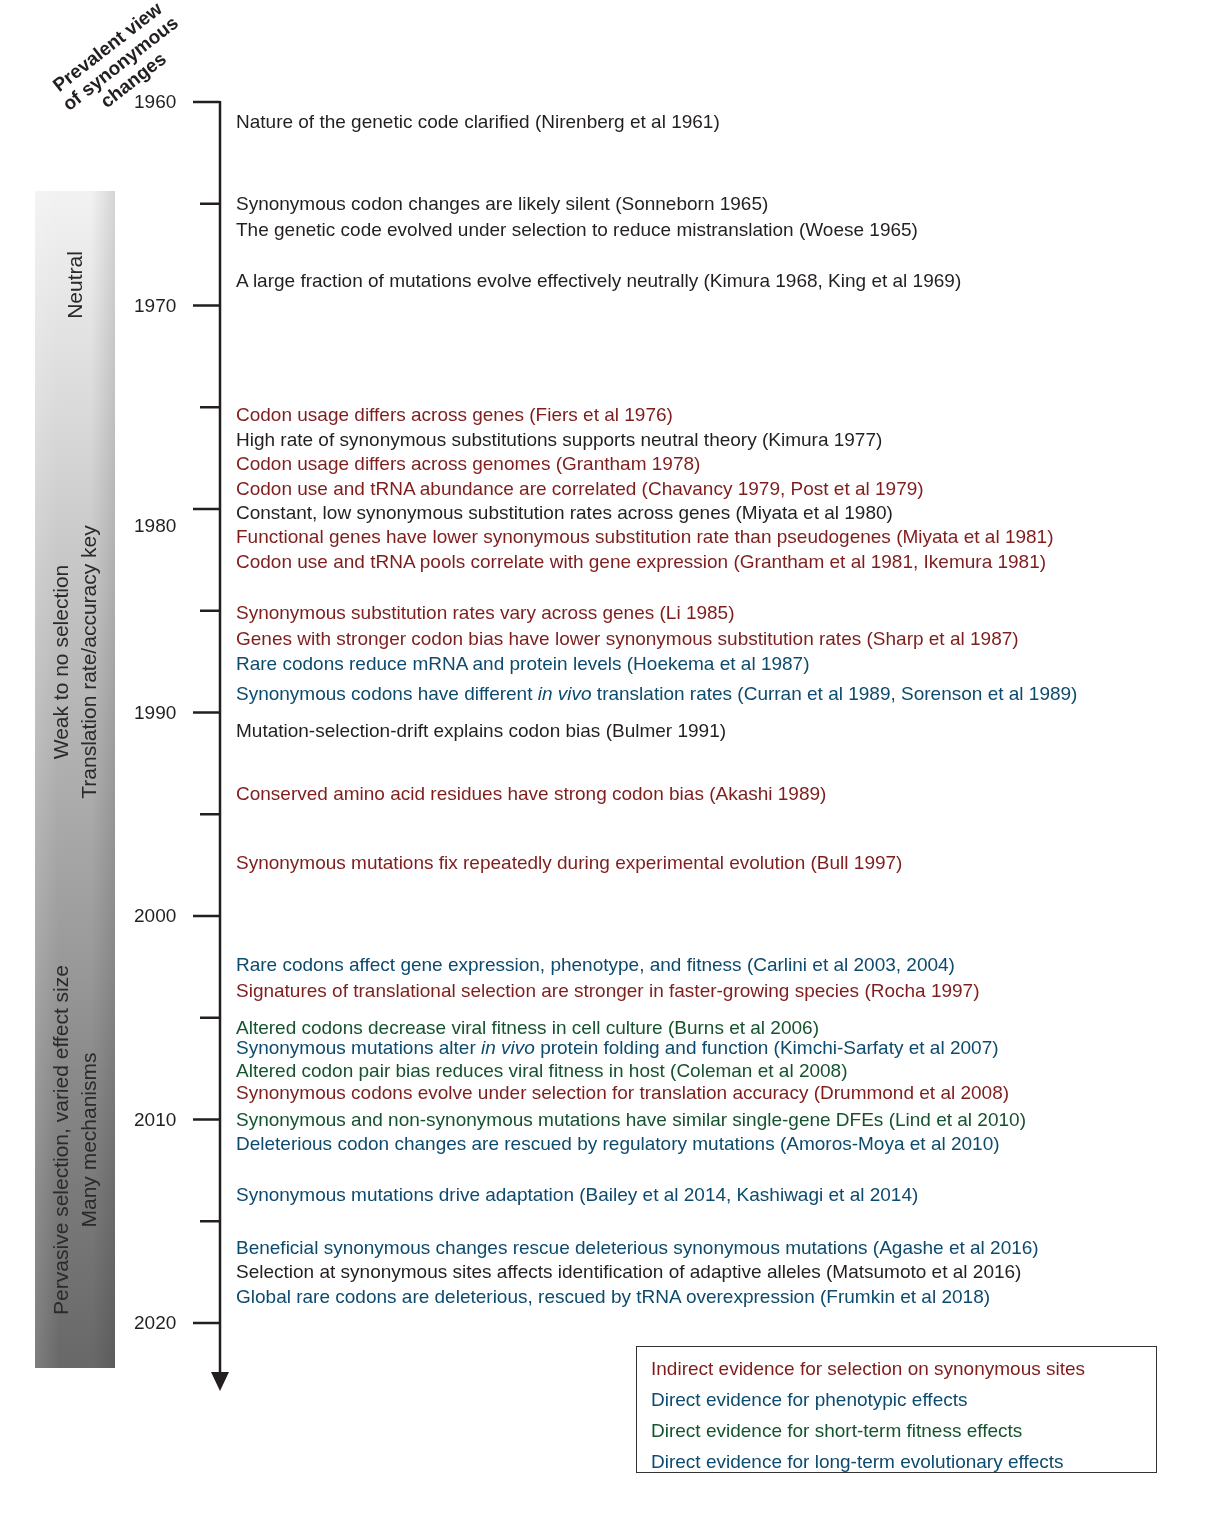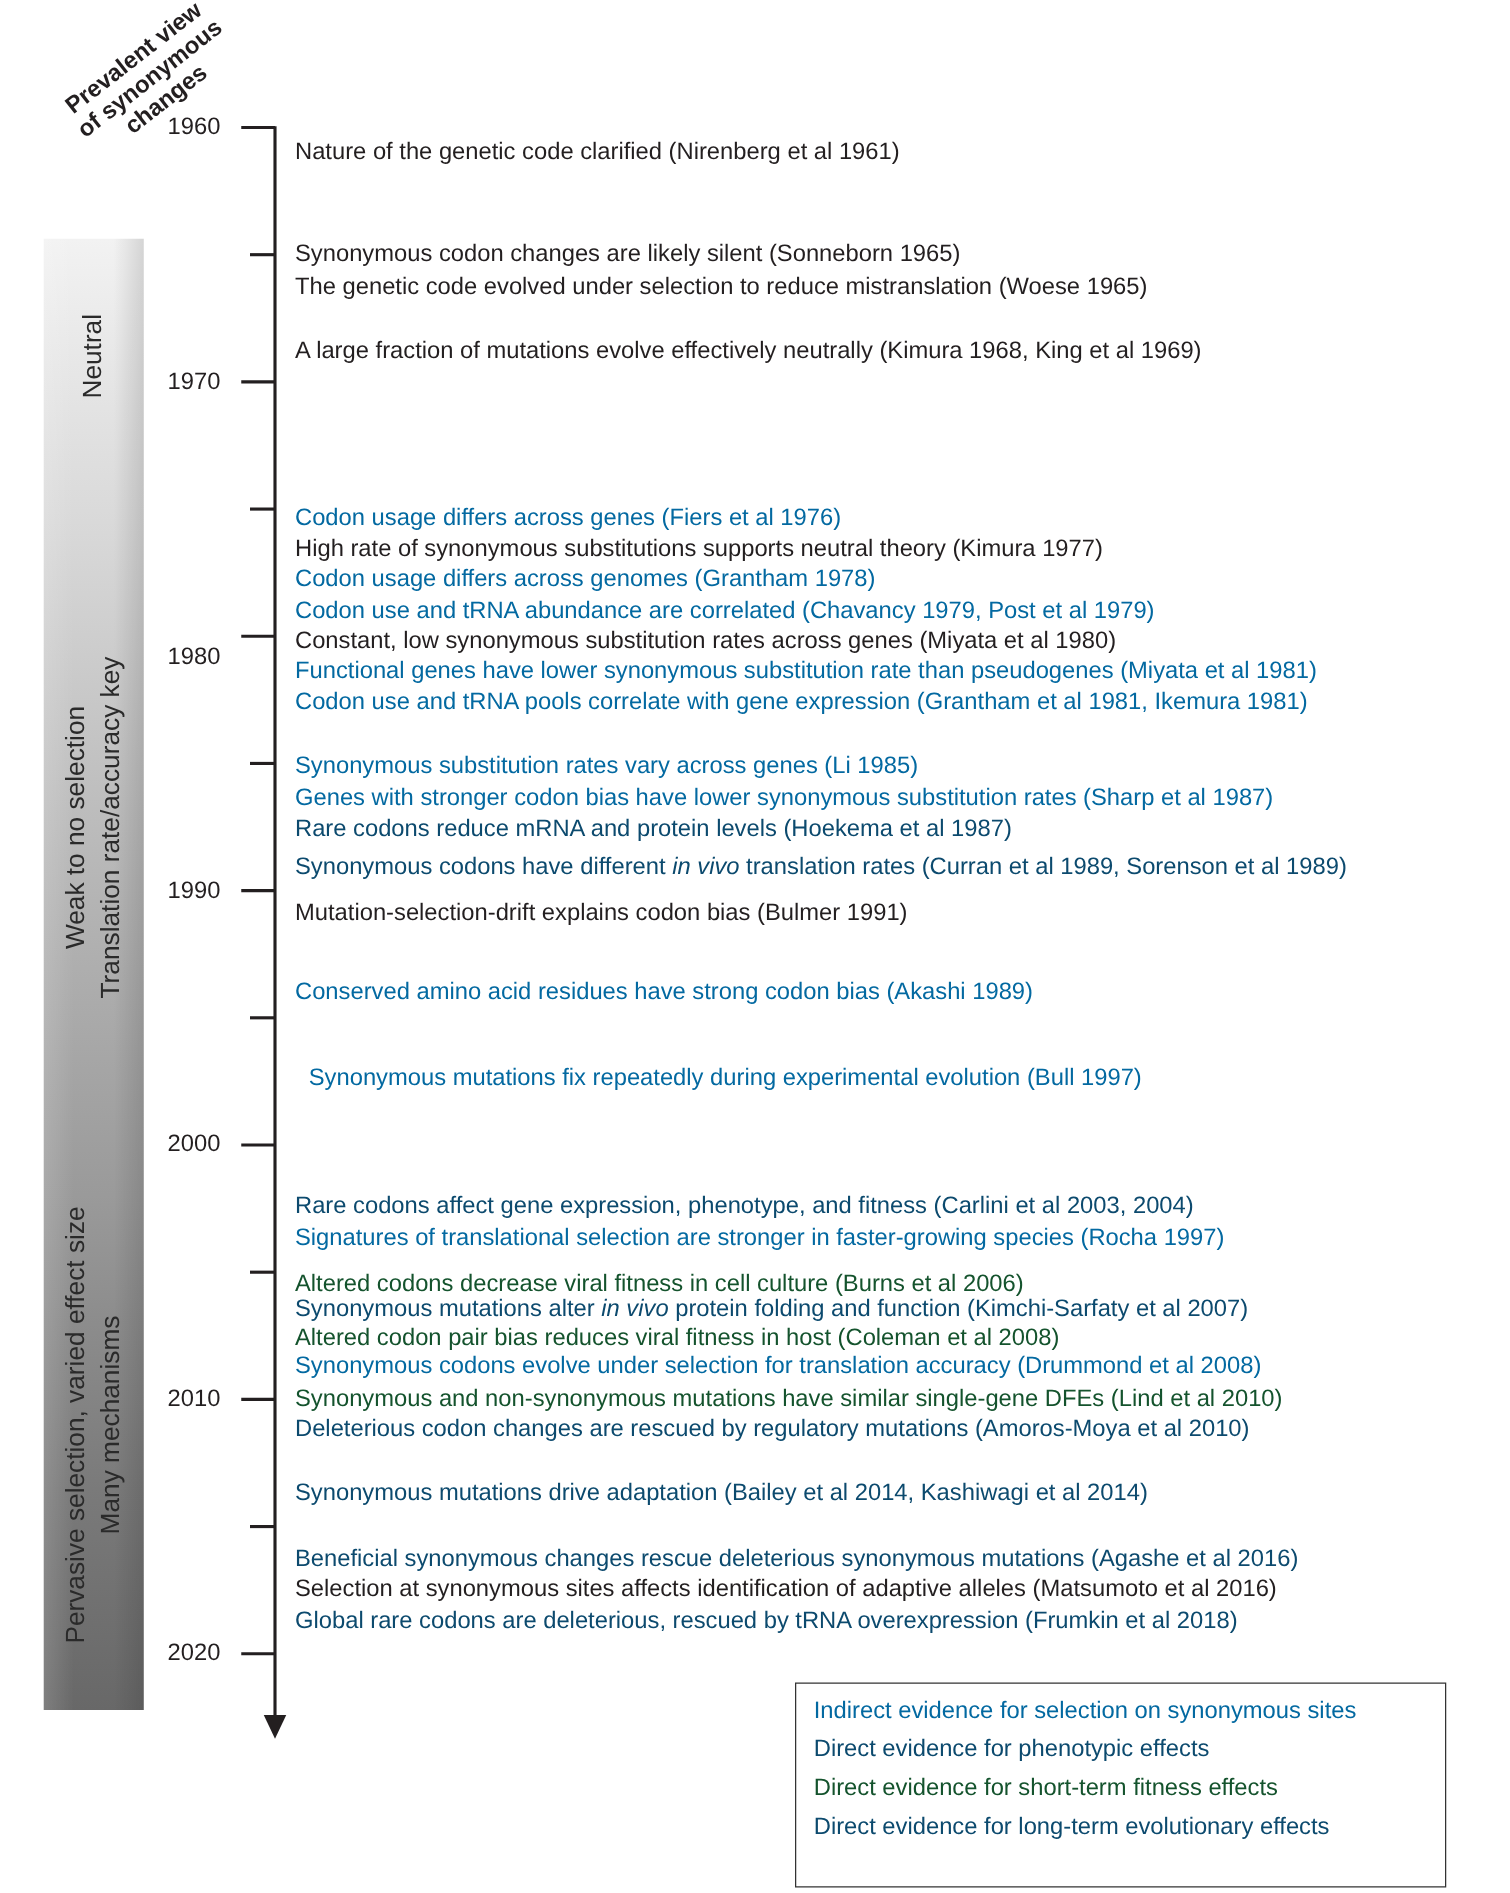--- a/index.html
+++ b/index.html
@@ -10,26 +10,26 @@
                font-size: 19px; font-weight: bold; line-height: 21px; text-align: center; color: #231f20; }
   .era-bar { position: absolute; left: 35px; top: 191px; width: 80px; height: 1177px;
              background: linear-gradient(to bottom, #f2f2f2 0%, #d8d8d8 20%, #b4b4b4 45%, #9a9a9a 65%, #7a7a7a 85%, #686868 100%); }
   .era-bar::after { content: ""; position: absolute; inset: 0;
              background: linear-gradient(to right, rgba(255,255,255,0.15), rgba(255,255,255,0) 30%, rgba(0,0,0,0) 70%, rgba(0,0,0,0.12)); }
   .era-label { position: absolute; left: 75px; transform: translate(-50%, -50%) rotate(-90deg);
                white-space: nowrap; font-size: 21px; line-height: 28px; text-align: center; color: #2a2a2a; z-index: 2; }
   .axis-svg { position: absolute; left: 0; top: 0; }
   .year-label { position: absolute; left: 134px; font-size: 19px; color: #231f20; transform: translateY(-50%); }
   .event { position: absolute; left: 236px; font-size: 19px; white-space: nowrap; line-height: 22px; }
-  .c-indirect { color: #0369a1; }
+  .c-indirect { color: #7f1d1d; }
   .c-phenotypic { color: #0c4a6e; }
   .c-shortterm { color: #14532d; }
   .c-longterm { color: #0c4a6e; }
   .c-neutral { color: #231f20; }
-  .legend { position: absolute; left: 636px; top: 1346px; width: 521px; height: 164px;
+  .legend { position: absolute; left: 636px; top: 1346px; width: 521px; height: 127px;
             border: 1.5px solid #333; box-sizing: border-box; padding-top: 6px; }
   .legend-item { font-size: 19px; line-height: 31px; padding-left: 14px; white-space: nowrap; }
   i { font-style: italic; }
 </style>
 </head>
 <body>
 
 <div class="col-title">
   <div>Prevalent view</div>
   <div>of synonymous</div>
@@ -87,21 +87,21 @@
     <div class="event c-indirect" style="top: 477.65px;">Codon use and tRNA abundance are correlated (Chavancy 1979, Post et al 1979)</div>
     <div class="event c-neutral" style="top: 502.07px;">Constant, low synonymous substitution rates across genes (Miyata et al 1980)</div>
     <div class="event c-indirect" style="top: 526.49px;">Functional genes have lower synonymous substitution rate than pseudogenes (Miyata et al 1981)</div>
     <div class="event c-indirect" style="top: 550.91px;">Codon use and tRNA pools correlate with gene expression (Grantham et al 1981, Ikemura 1981)</div>
     <div class="event c-indirect" style="top: 601.785px;">Synonymous substitution rates vary across genes (Li 1985)</div>
     <div class="event c-indirect" style="top: 628.24px;">Genes with stronger codon bias have lower synonymous substitution rates (Sharp et al 1987)</div>
     <div class="event c-phenotypic" style="top: 652.66px;">Rare codons reduce mRNA and protein levels (Hoekema et al 1987)</div>
     <div class="event c-phenotypic" style="top: 683.185px;"><span>Synonymous codons have different </span><i>in vivo</i><span> translation rates (Curran et al 1989, Sorenson et al 1989)</span></div>
     <div class="event c-neutral" style="top: 719.815px;">Mutation-selection-drift explains codon bias (Bulmer 1991)</div>
     <div class="event c-indirect" style="top: 782.9px;">Conserved amino acid residues have strong codon bias (Akashi 1989)</div>
-    <div class="event c-indirect" style="top: 852.09px; margin-left: 11px;">Synonymous mutations fix repeatedly during experimental evolution (Bull 1997)</div>
+    <div class="event c-indirect" style="top: 852.09px;">Synonymous mutations fix repeatedly during experimental evolution (Bull 1997)</div>
     <div class="event c-phenotypic" style="top: 953.84px;">Rare codons affect gene expression, phenotype, and fitness (Carlini et al 2003, 2004)</div>
     <div class="event c-indirect" style="top: 980.295px;">Signatures of translational selection are stronger in faster-growing species (Rocha 1997)</div>
     <div class="event c-shortterm" style="top: 1016.92px;">Altered codons decrease viral fitness in cell culture (Burns et al 2006)</div>
     <div class="event c-phenotypic" style="top: 1037.28px;"><span>Synonymous mutations alter </span><i>in vivo</i><span> protein folding and function (Kimchi-Sarfaty et al 2007)</span></div>
     <div class="event c-shortterm" style="top: 1059.66px;">Altered codon pair bias reduces viral fitness in host (Coleman et al 2008)</div>
     <div class="event c-indirect" style="top: 1082.05px;">Synonymous codons evolve under selection for translation accuracy (Drummond et al 2008)</div>
     <div class="event c-shortterm" style="top: 1108.5px;">Synonymous and non-synonymous mutations have similar single-gene DFEs (Lind et al 2010)</div>
     <div class="event c-longterm" style="top: 1132.92px;">Deleterious codon changes are rescued by regulatory mutations (Amoros-Moya et al 2010)</div>
     <div class="event c-longterm" style="top: 1183.8px;">Synonymous mutations drive adaptation (Bailey et al 2014, Kashiwagi et al 2014)</div>
     <div class="event c-longterm" style="top: 1236.7px;">Beneficial synonymous changes rescue deleterious synonymous mutations (Agashe et al 2016)</div>

